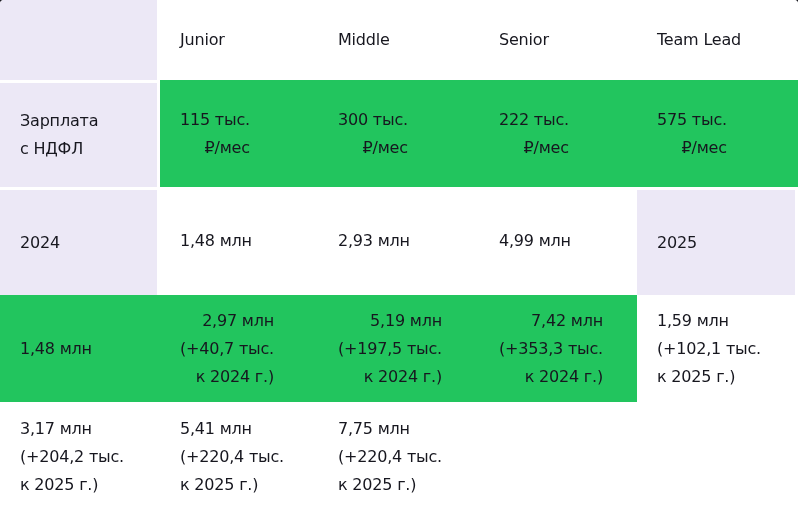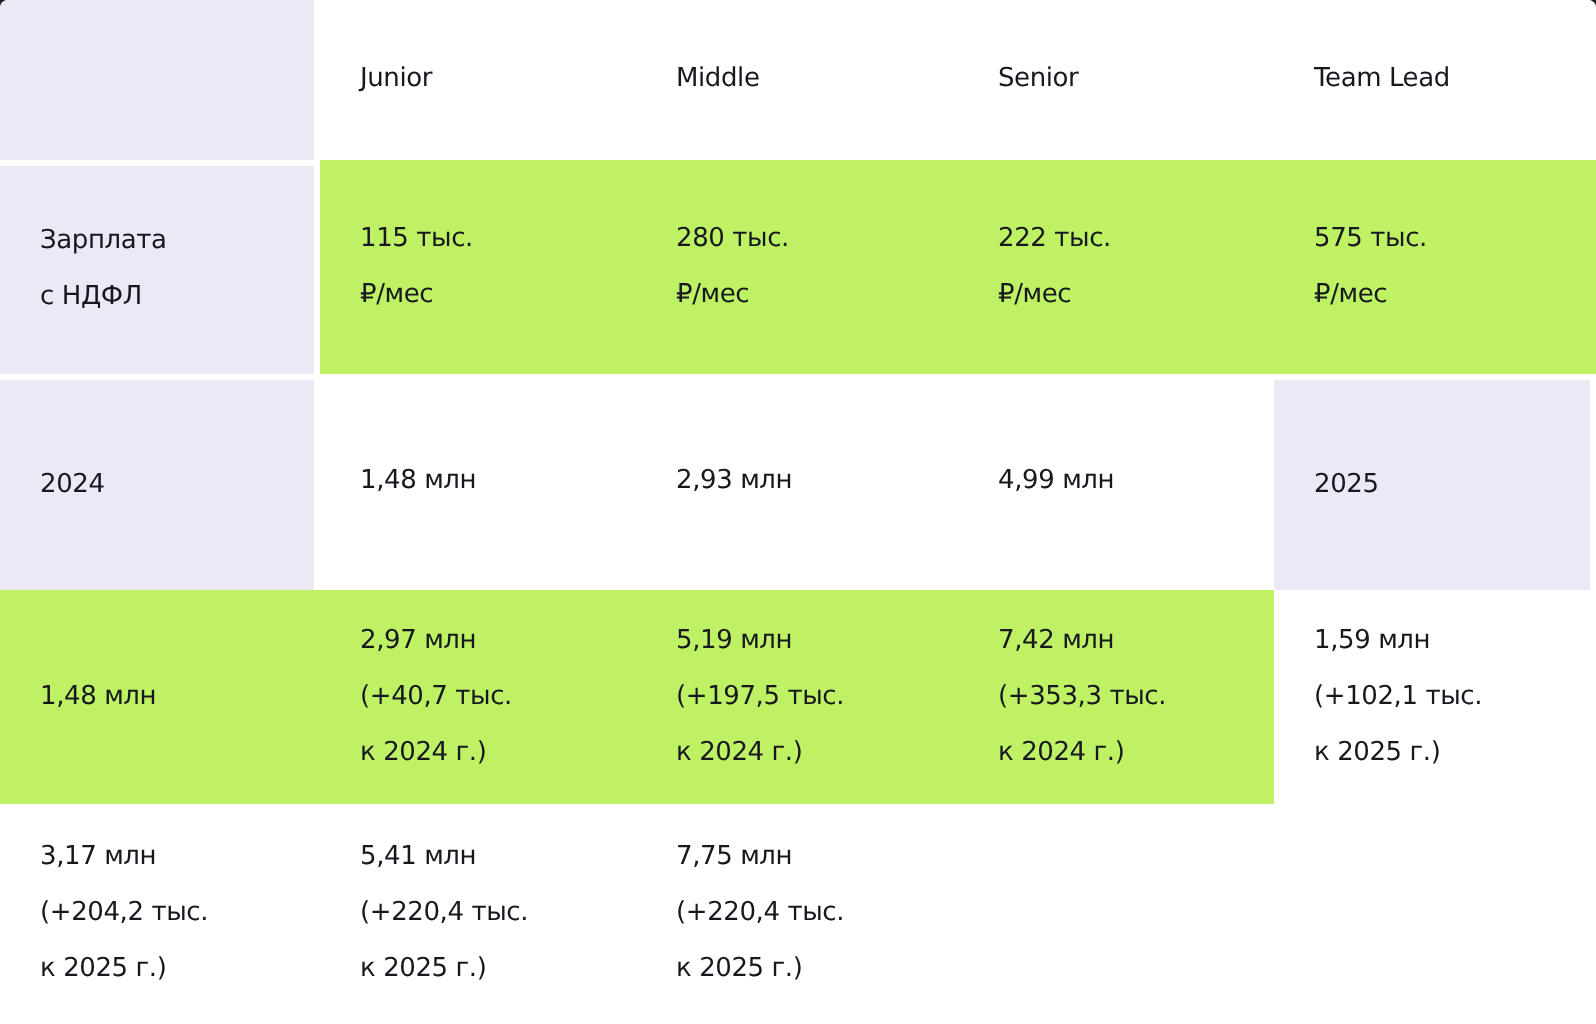--- a/index.html
+++ b/index.html
@@ -19,21 +19,21 @@
     overflow: hidden;
     background: #ffffff;
   }
   .salary-table {
     display: grid;
     grid-template-columns: 160px 158px 161px 158px 161px;
     grid-template-rows: 80px 107px 108px 107px 110px;
     width: 798px;
     height: 512px;
     color: #17171f;
-    font-size: 13px;
+    font-size: 16px;
     line-height: 28px;
     letter-spacing: -0.2px;
   }
   .cell {
     display: flex;
     align-items: center;
     padding-left: 20px;
     padding-right: 6px;
     box-sizing: border-box;
     white-space: pre-line;
@@ -41,40 +41,40 @@
   }
   
   .col-label {
     background: #ece8f6;
     border-right: 3px solid #ffffff;
   }
   .col-label.not-first {
     border-top: 3px solid #ffffff;
   }
   
-  .lav { background: #bef264; }
+  .lav { background: #22c55e; text-align: right; }
   .head { background: #ffffff; }
 </style>
 </head>
 <body>
 
 <div class="table-frame">
   <div class="salary-table">
 
     <div class="cell col-label"></div>
     <div class="cell head">Junior</div>
     <div class="cell head">Middle</div>
     <div class="cell head">Senior</div>
     <div class="cell head">Team Lead</div>
 
     <div class="cell col-label not-first">Зарплата
 с НДФЛ</div>
     <div class="cell lav">115 тыс.
 ₽/мес</div>
-    <div class="cell lav">280 тыс.
+    <div class="cell lav">300 тыс.
 ₽/мес</div>
     <div class="cell lav">222 тыс.
 ₽/мес</div>
     <div class="cell lav">575 тыс.
 ₽/мес</div>
 
     <div class="cell col-label not-first">2024</div>
     <div class="cell">1,48 млн</div>
     <div class="cell">2,93 млн</div>
     <div class="cell">4,99 млн</div>

